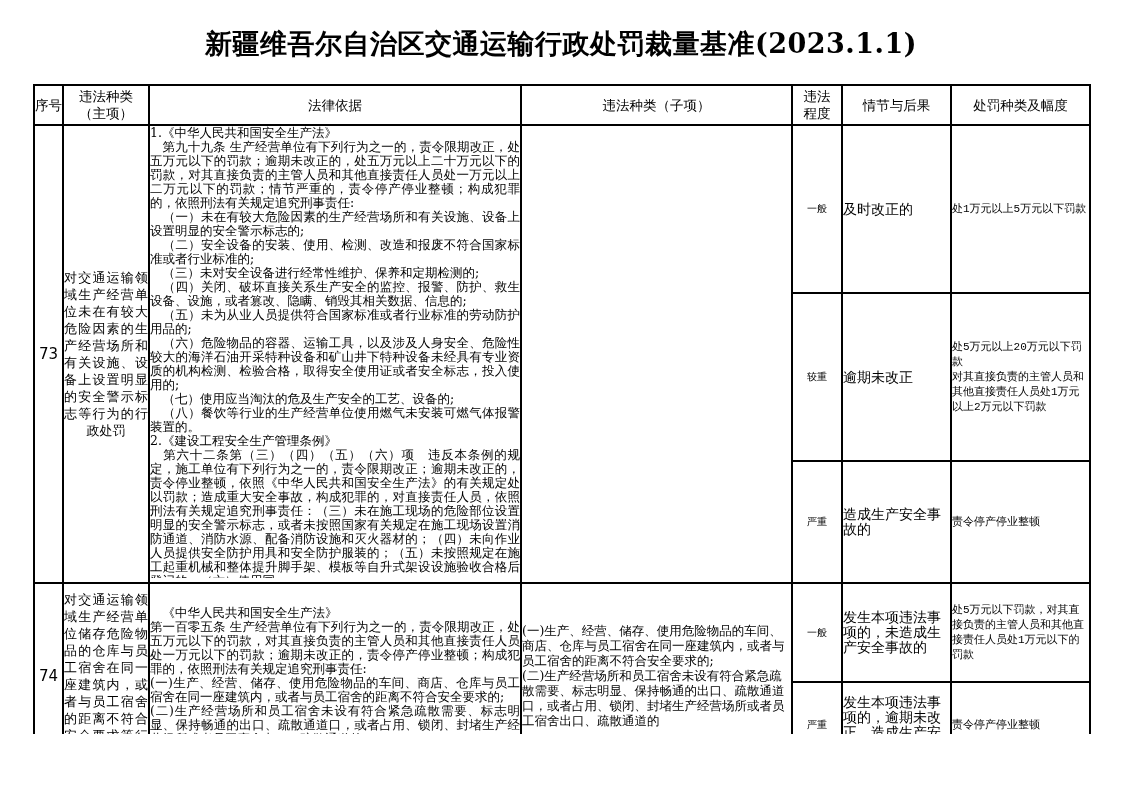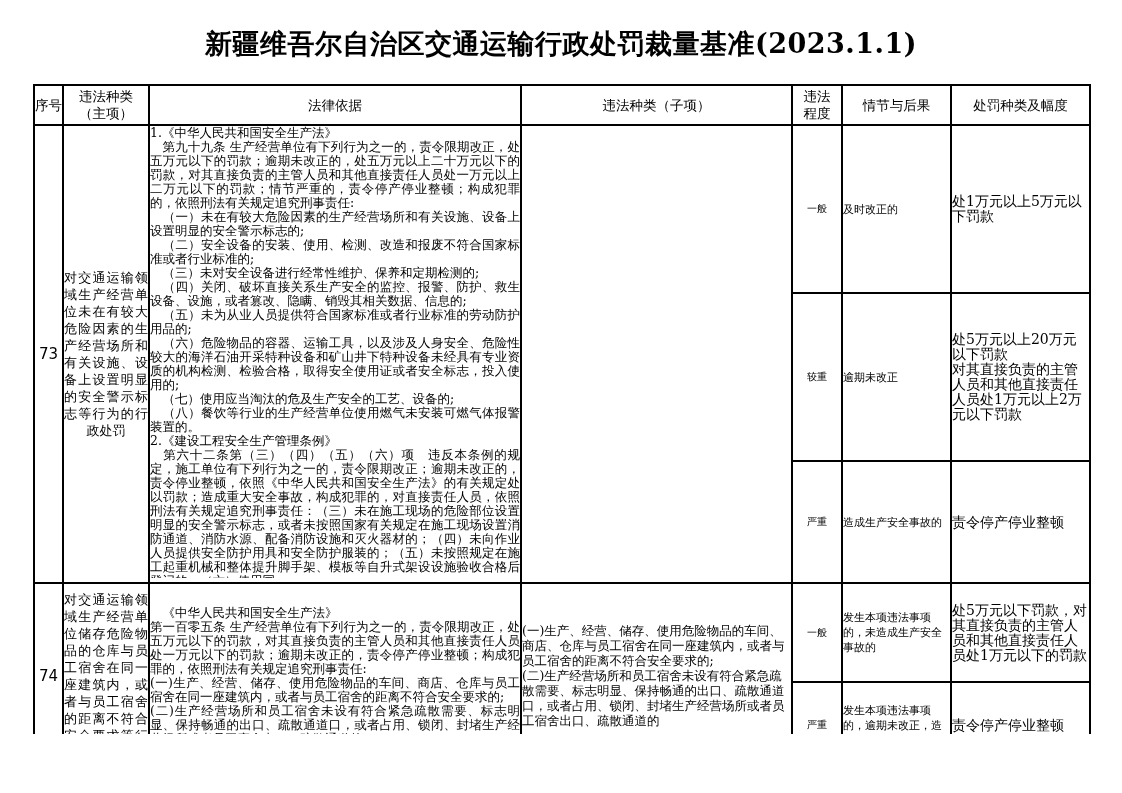--- a/index.html
+++ b/index.html
@@ -66,30 +66,31 @@
     font-size:12.5px;
     line-height:15px;
     padding:1px 4px;
     white-space:pre-wrap;
   }
   td.c-degree {
     text-align:center;
     font-size:10px;
   }
   td.c-circ {
-    font-size:11px;
+    font-size:14px;
     line-height:15px;
     padding:1px 3px;
     white-space:pre-wrap;
   }
   td.c-penalty {
-    font-size:14px;
+    font-size:11px;
     line-height:15px;
     padding:1px 3px;
     white-space:pre-wrap;
+    font-family:Liberation Mono, monospace;
   }
 </style>
 </head>
 <body>
 
 <div class="page">
 
   <div class="doc-title">新疆维吾尔自治区交通运输行政处罚裁量基准(2023.1.1)</div>
 
   <table class="law-table">

